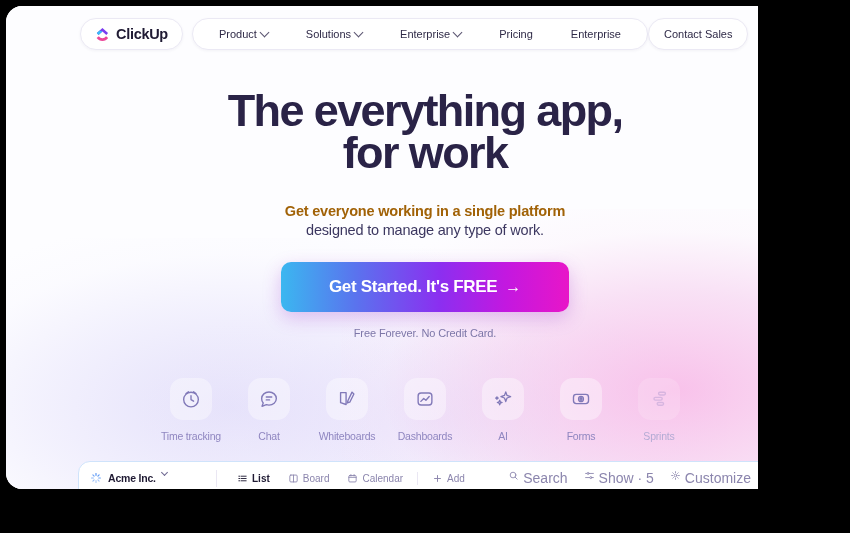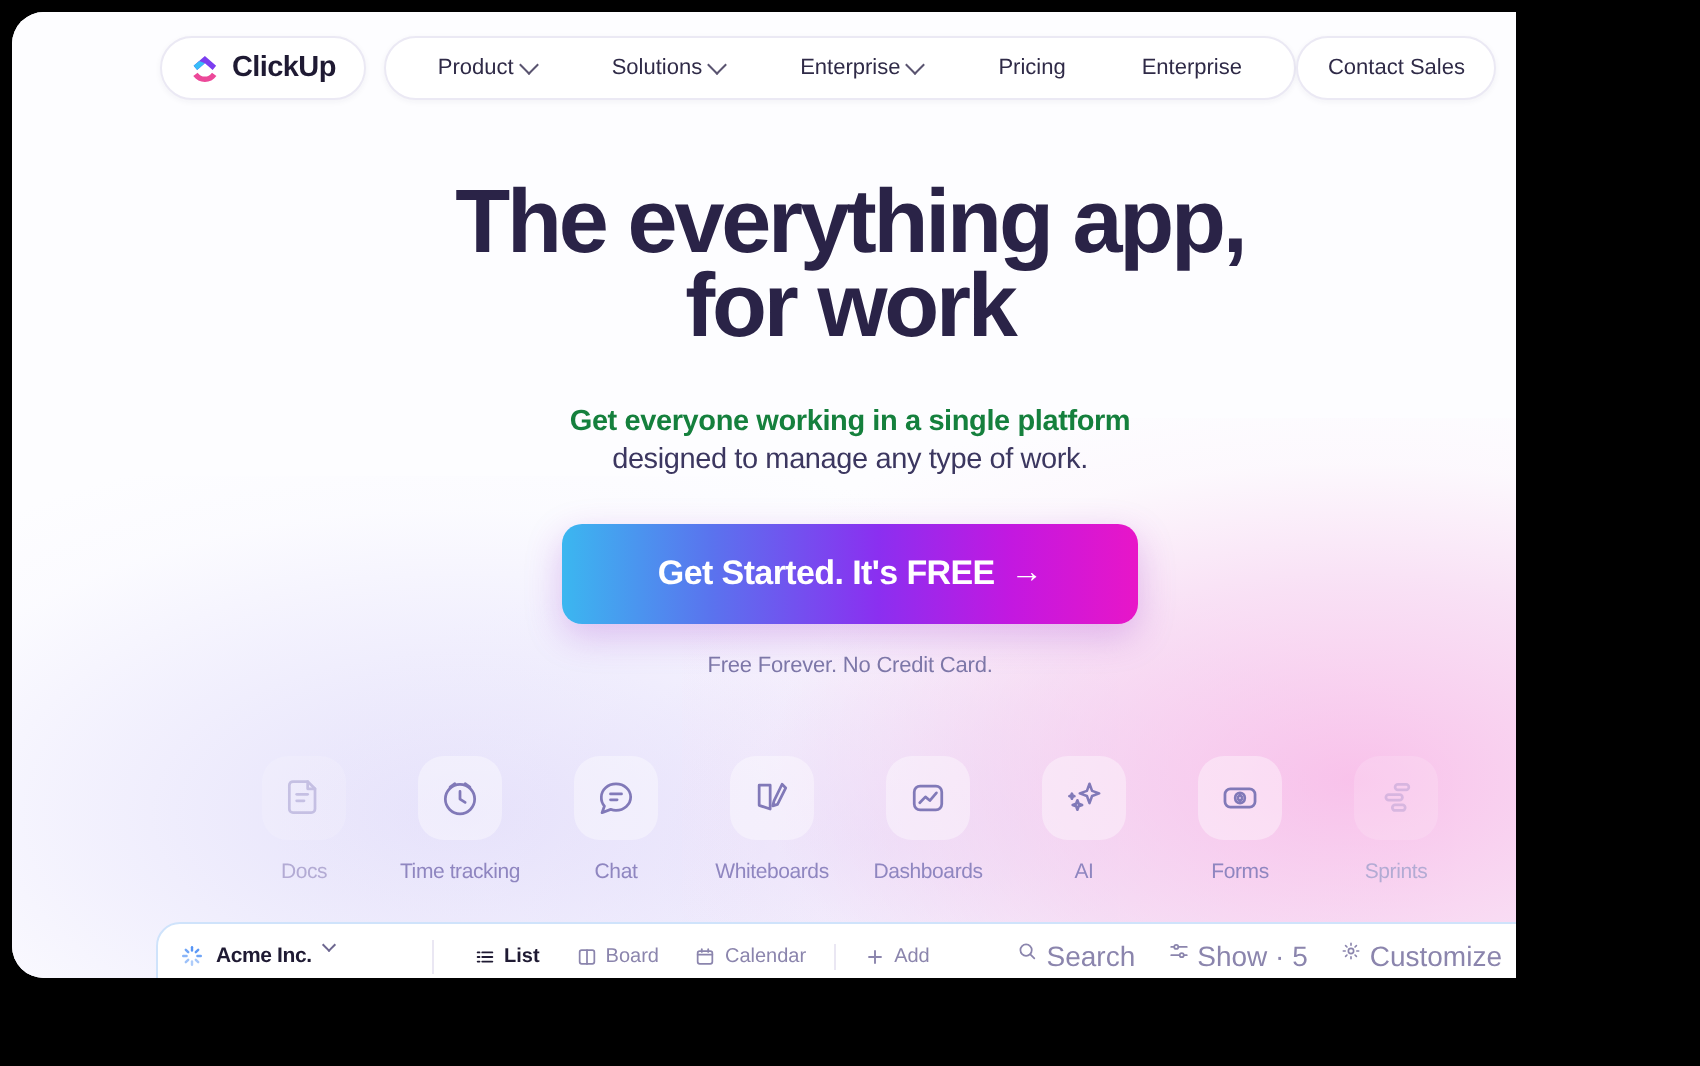--- a/index.html
+++ b/index.html
@@ -178,21 +178,21 @@
     font-weight: bold;
     color: #2a2347;
     letter-spacing: -1.6px;
   }
   #headline .l2 { display: block; }
 
   #sub1 {
     margin-top: 29px;
     font-size: 14.5px;
     font-weight: bold;
-    color: #15803d;
+    color: #a16207;
     letter-spacing: -0.2px;
   }
   #sub2 {
     margin-top: 3px;
     font-size: 14.5px;
     color: #3c3760;
     letter-spacing: -0.2px;
   }
 
   #cta-wrap { margin-top: 24px; display: flex; justify-content: center; }
@@ -407,31 +407,20 @@
           <span>Get Started. It's FREE</span>
           <span id="cta-arrow">→</span>
         </button>
       </div>
 
       <div id="cta-note">Free Forever. No Credit Card.</div>
     </div>
 
     <div id="features">
 
-      <div class="feat faded">
-        <div class="feat-tile">
-          <svg width="22" height="22" viewBox="0 0 24 24" fill="none" stroke="#8f86c0" stroke-width="1.5" stroke-linecap="round" stroke-linejoin="round">
-            <path d="M6 3h8l4 4v11a2 2 0 0 1-2 2H6a2 2 0 0 1-2-2V5a2 2 0 0 1 2-2z"></path>
-            <path d="M14 3v4h4"></path>
-              <path d="M8 10h6"></path>
-              <path d="M8 13.5h4"></path>
-          </svg>
-        </div>
-        <div class="feat-label">Docs</div>
-      </div>
 
       <div class="feat">
         <div class="feat-tile">
           <svg width="22" height="22" viewBox="0 0 24 24" fill="none" stroke="#8179b8" stroke-width="1.5" stroke-linecap="round" stroke-linejoin="round">
             <circle cx="12" cy="12.6" r="8"></circle>
               <path d="M12 8.4v4.2l2.8 1.8"></path>
             <path d="M9.2 4.2 6.6 6.1"></path>
               <path d="M14.8 4.2 17.4 6.1"></path>
           </svg>
         </div>

